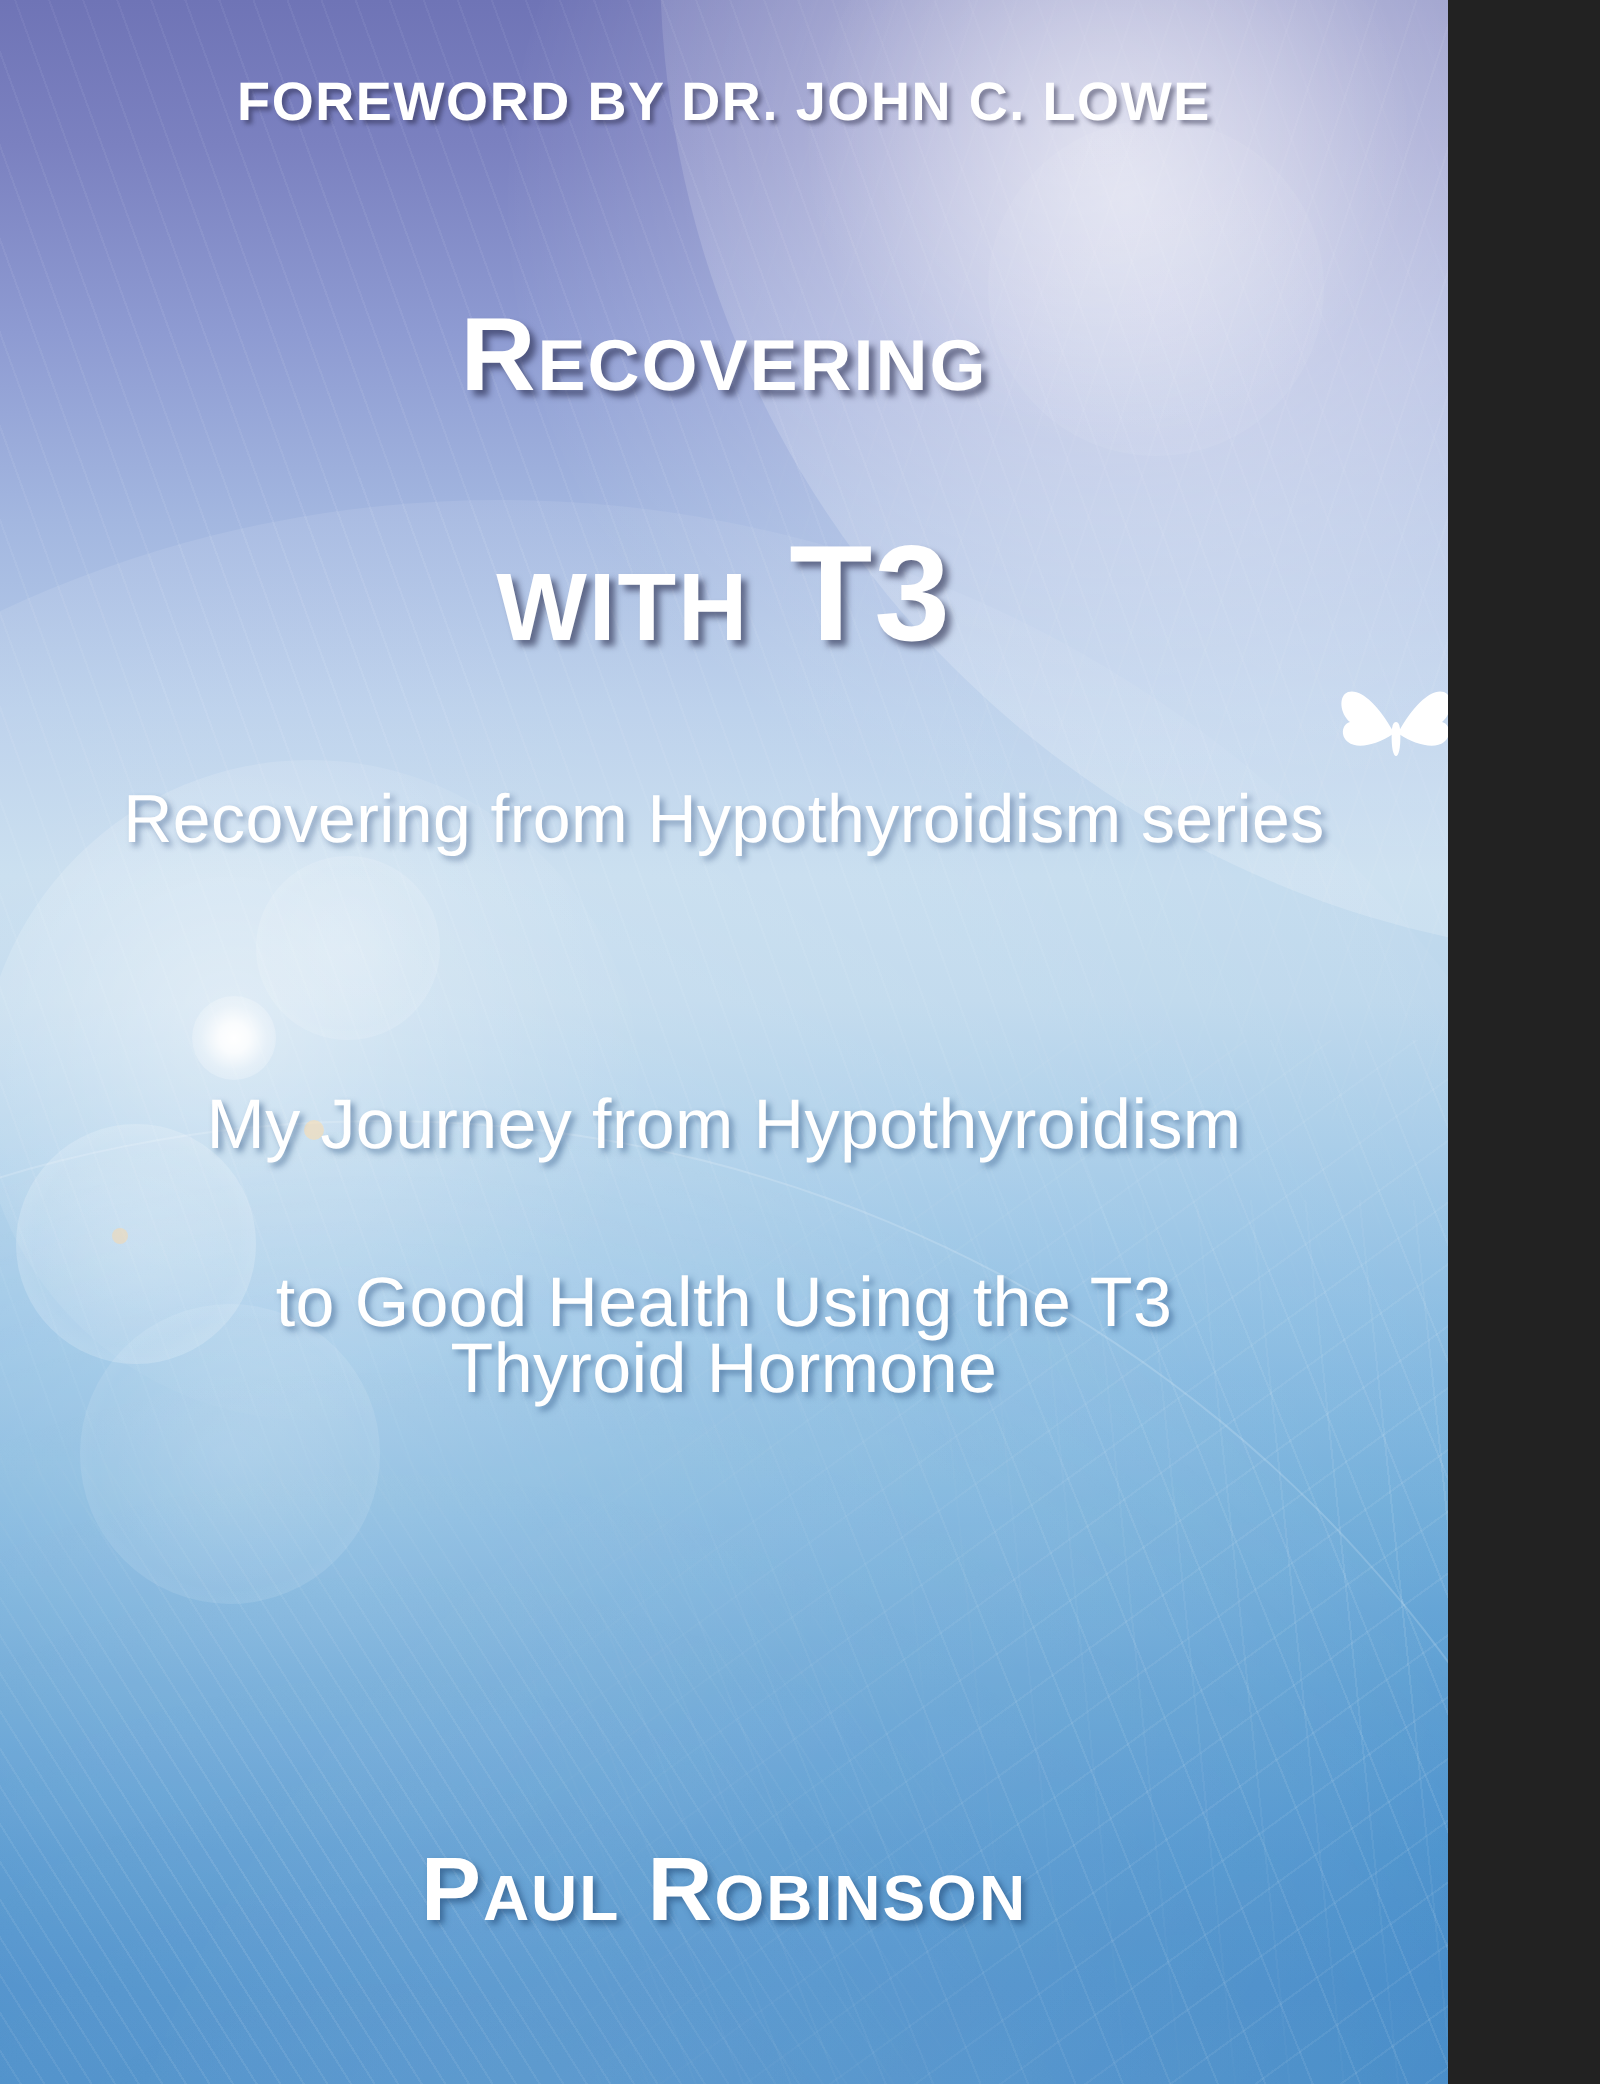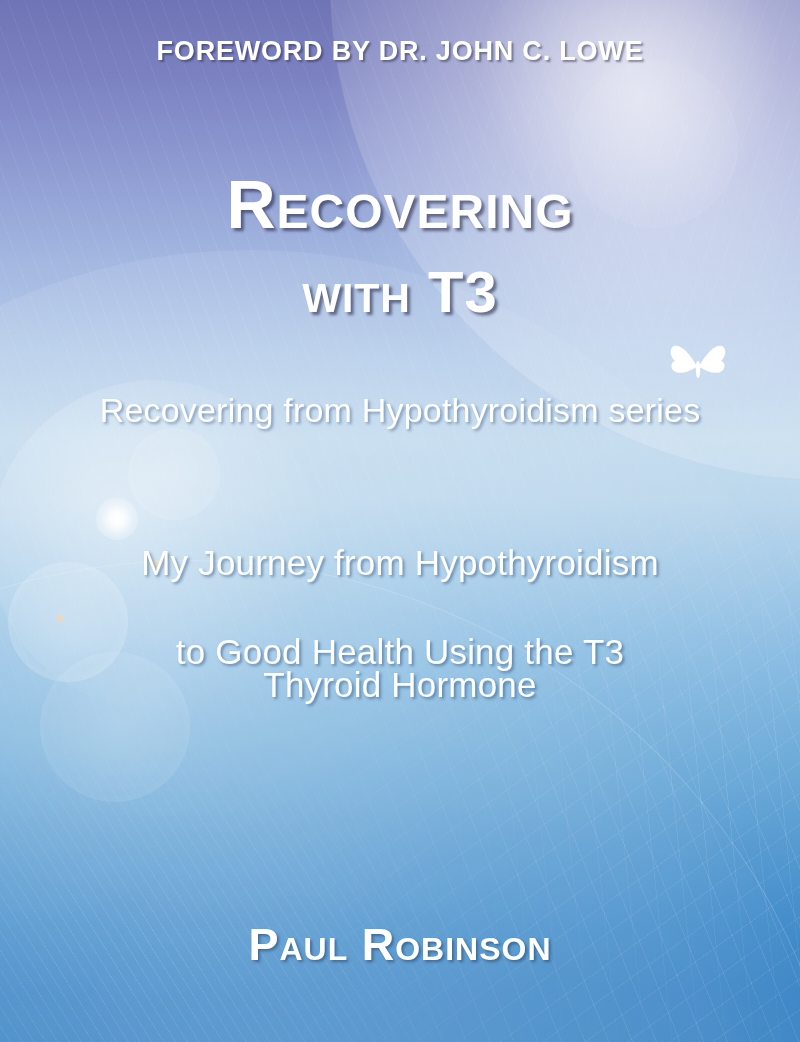--- a/index.html
+++ b/index.html
@@ -3,21 +3,21 @@
 <meta charset="utf-8">
 <title>Book Cover</title>
 <style>
   html, body {
     margin: 0;
     padding: 0;
     background: #222;
   }
   #cover {
     position: relative;
-    width: 800px;
+    width: 724px;
     height: 1042px;
     overflow: hidden;
     font-family: "Liberation Sans", sans-serif;
     background: linear-gradient(
       180deg,
       #6f74b6 0%,
       #7b81c0 7%,
       #8e9bd2 16%,
       #a3b7e0 25%,
       #b6cdea 34%,
@@ -320,30 +320,30 @@
 
   #foreword {
     top: 36px;
     font-size: 27px;
     font-weight: bold;
     letter-spacing: 0.8px;
     text-shadow: 2px 2px 2px rgba(30,30,60,0.45);
   }
 
   #title-line1 {
-    top: 165px;
-    font-size: 68px;
+    top: 148px;
+    font-size: 52px;
     font-weight: bold;
     font-variant: small-caps;
     letter-spacing: 1px;
     text-shadow: 3px 3px 3px rgba(25,28,60,0.55);
   }
   #title-line2 {
     top: 258px;
-    font-size: 58px;
+    font-size: 68px;
     font-weight: bold;
     font-variant: small-caps;
     letter-spacing: 1px;
     text-shadow: 3px 3px 3px rgba(25,28,60,0.55);
   }
 
   #series {
     top: 391px;
     font-size: 34px;
     font-weight: normal;

